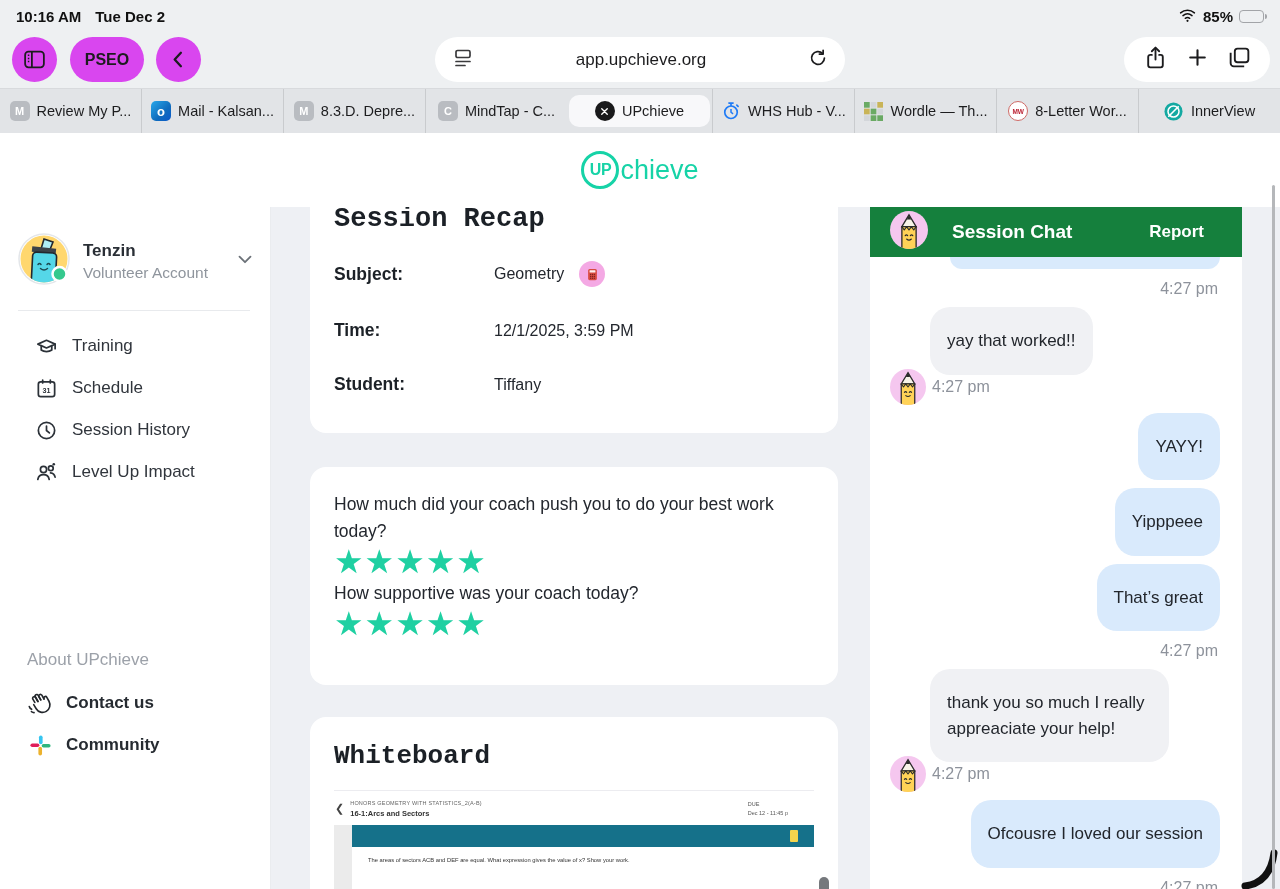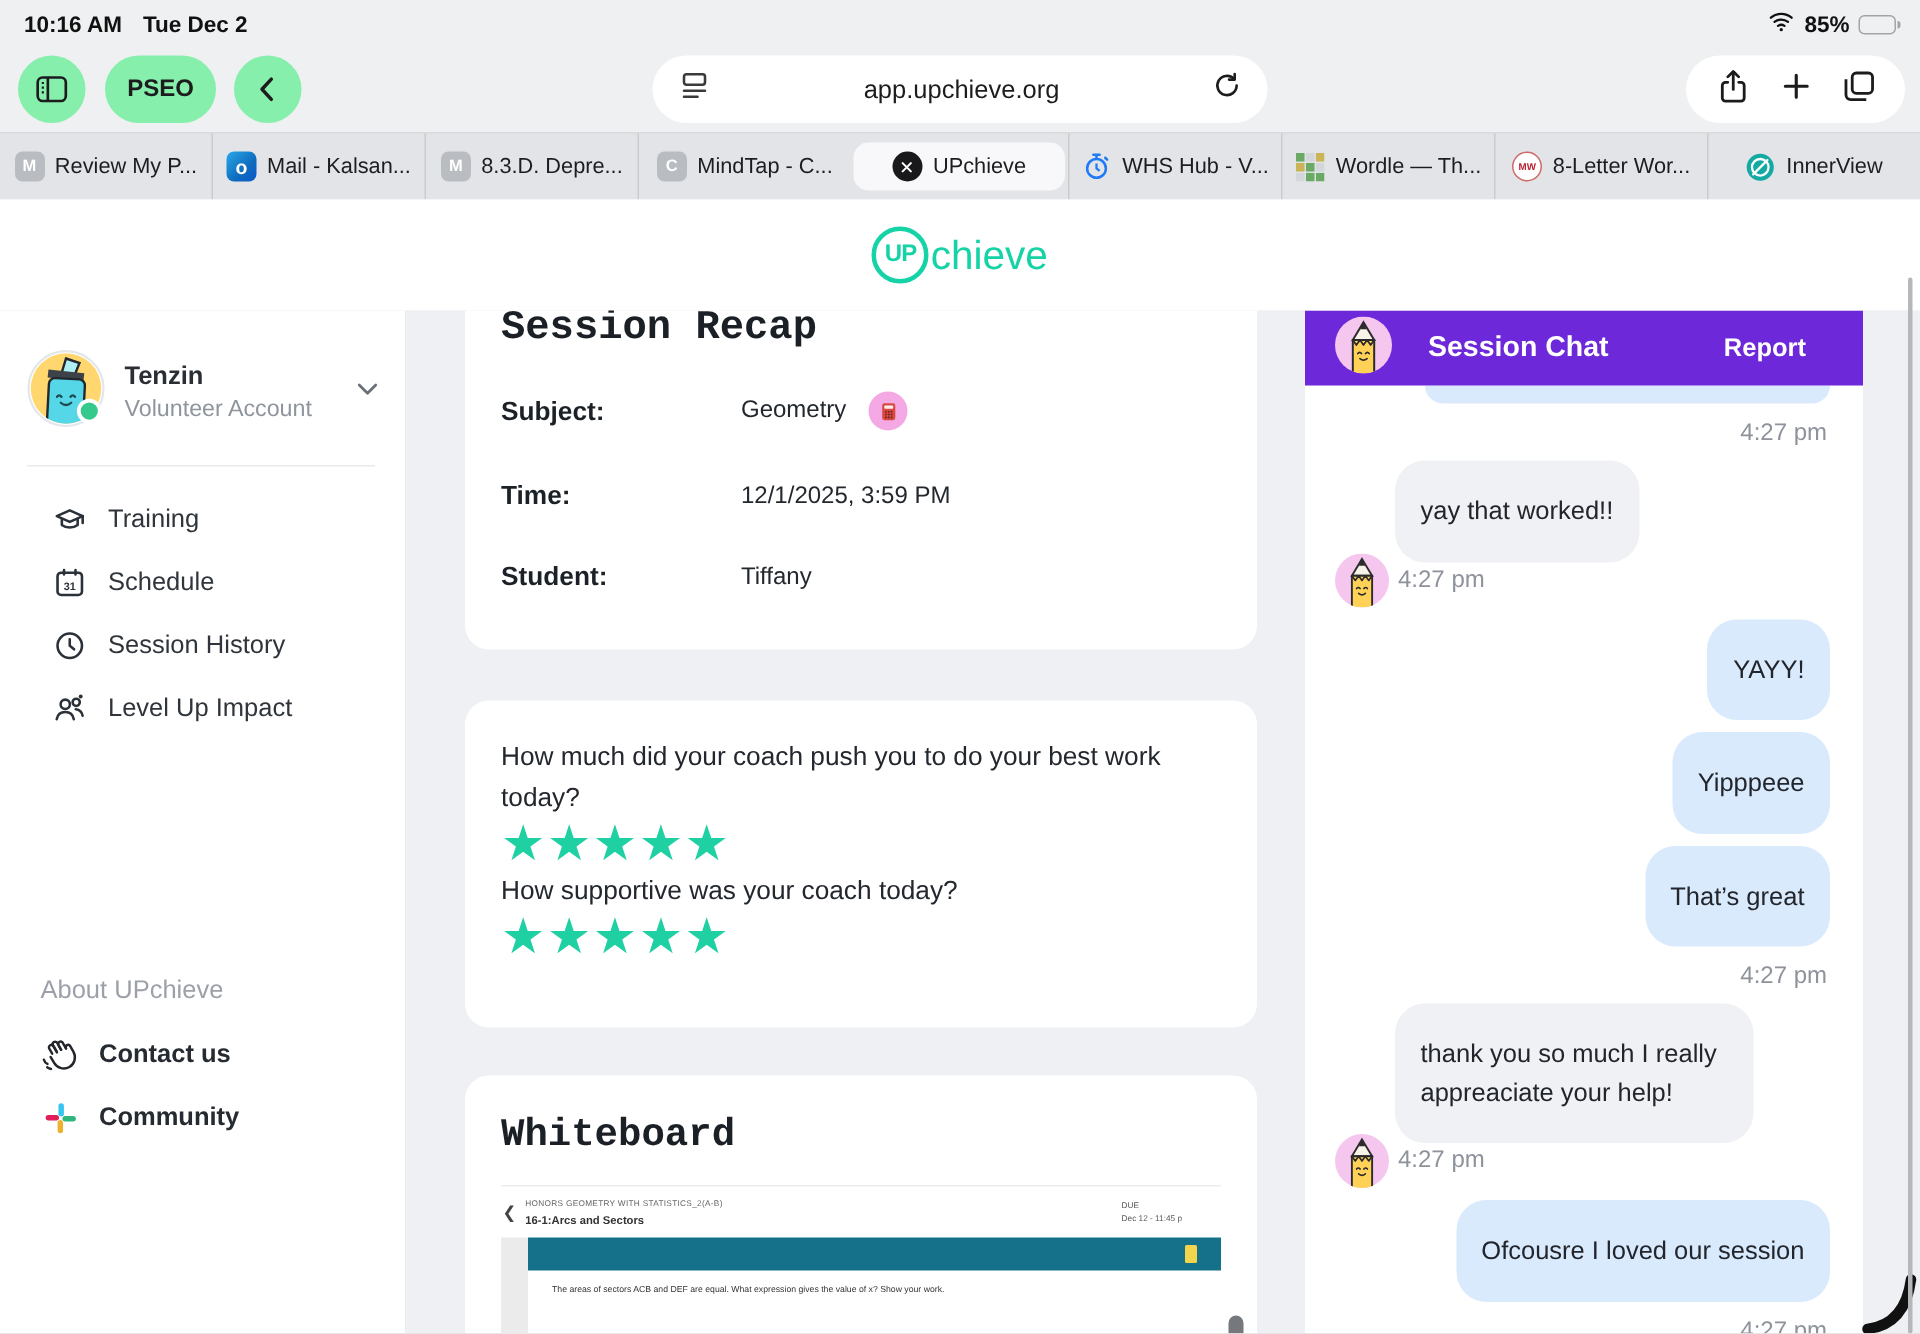--- a/index.html
+++ b/index.html
@@ -9,21 +9,21 @@
   
   .status-bar{position:absolute;top:0;left:0;right:0;height:30px;display:flex;align-items:center;padding:16px 16px;font-size:15px;font-weight:700;color:#111;}
   .status-left{display:flex;gap:14px;align-items:center;}
   .status-right{margin-left:auto;display:flex;align-items:center;gap:6px;}
   .battery{position:relative;width:25px;height:13px;border:1px solid #a2a4a8;border-radius:4px;padding:1px;}
   .battery .fill{width:85%;height:100%;background:#f6c913;border-radius:2px;}
   .battery .nub{position:absolute;right:-4px;top:3.5px;width:2.5px;height:5px;background:#a2a4a8;border-radius:0 2px 2px 0;}
 
   
   .toolbar{position:absolute;top:30px;left:0;right:0;height:58px;}
-  .tb-btn{position:absolute;top:7px;height:45px;background:#86efac;border-radius:23px;display:flex;align-items:center;justify-content:center;color:#1c1c1e;}
+  .tb-btn{position:absolute;top:7px;height:45px;background:#d946ef;border-radius:23px;display:flex;align-items:center;justify-content:center;color:#1c1c1e;}
   .tb-circle{width:45px;}
   .pseo{left:70px;width:74px;font-weight:700;font-size:16px;}
   .url-bar{position:absolute;top:7px;left:435px;width:410px;height:45px;background:#fff;border-radius:23px;display:flex;align-items:center;padding:0 16px;}
   .url-text{flex:1;text-align:center;font-size:17px;color:#1c1c1e;}
   .right-pill{position:absolute;top:7px;right:10px;width:146px;height:45px;background:#fff;border-radius:23px;display:flex;align-items:center;justify-content:space-around;padding:0 10px;}
 
   
   .favbar{position:absolute;top:88px;left:0;right:0;height:45px;background:#e2e4e7;display:flex;align-items:stretch;border-top:1px solid #d8dadd;}
   .fav-tab{flex:1;display:flex;align-items:center;justify-content:center;gap:7px;font-size:14.5px;color:#1d1d1f;border-left:1px solid #c9cbce;white-space:nowrap;overflow:hidden;cursor:default;}
   .fav-tab:first-child{border-left:none;}
@@ -86,21 +86,21 @@
   .doc-due{margin-left:auto;text-align:left;}
   .doc-due div{font-size:5.5px;color:#555;line-height:1.6;}
   .doc-graybar{position:absolute;left:0;top:29px;bottom:-40px;width:18px;background:#ebebeb;}
   .doc-tealbar{position:relative;margin-left:18px;height:22px;background:#15718a;margin-top:2px;}
   .doc-tealbar .yellow-bit{position:absolute;right:16px;top:5px;width:8px;height:12px;background:#f3d44d;border-radius:1px;}
   .doc-problem{margin:10px 0 0 34px;font-size:5.8px;color:#333;max-width:420px;}
   .doc-scrollbar{position:absolute;left:485px;top:81px;width:10px;height:320px;background:#75787c;border-radius:5px;}
 
   
   .chat{position:absolute;left:870px;width:372px;top:0;bottom:0;background:#fff;}
-  .chat-header{position:relative;z-index:3;height:50px;background:#6d28d9;display:flex;align-items:center;padding:0 20px;}
+  .chat-header{position:relative;z-index:3;height:50px;background:#15803d;display:flex;align-items:center;padding:0 20px;}
   .chat-title{font-size:19px;font-weight:700;color:#fff;margin-left:24px;}
   .chat-report{margin-left:auto;margin-right:18px;font-size:17px;font-weight:600;color:#fff;cursor:pointer;}
   .chat-body{position:relative;z-index:1;padding:0 20px;}
   .sliver-top{height:12px;width:270px;margin-left:auto;margin-right:2px;background:#d9eafc;border-radius:0 0 18px 18px;}
   .msg-time{text-align:right;font-size:16px;color:#8d929b;margin:11px 4px 9px 0;}
   .bubble{width:fit-content;border-radius:20px;padding:21px 17px;font-size:17px;color:#22262c;line-height:1.5;}
   .bubble.left{background:#f0f1f4;margin:6px 0 0 40px;max-width:239px;}
   .bubble.right{background:#d9eafc;margin:8px 2px 0 auto;white-space:nowrap;}
   .msg-meta{display:flex;align-items:center;margin:-6px 0 6px 0;position:relative;z-index:2;}
   .msg-meta .t{font-size:16px;color:#8d929b;margin-left:6px;}

